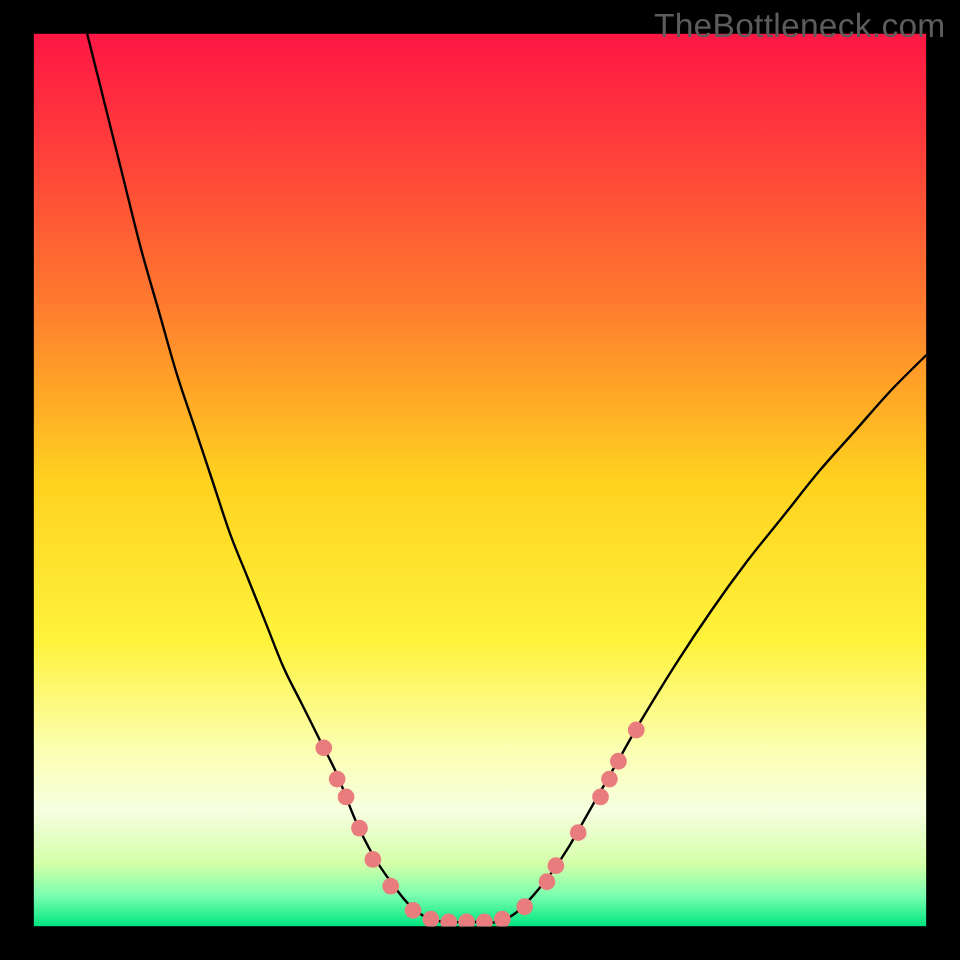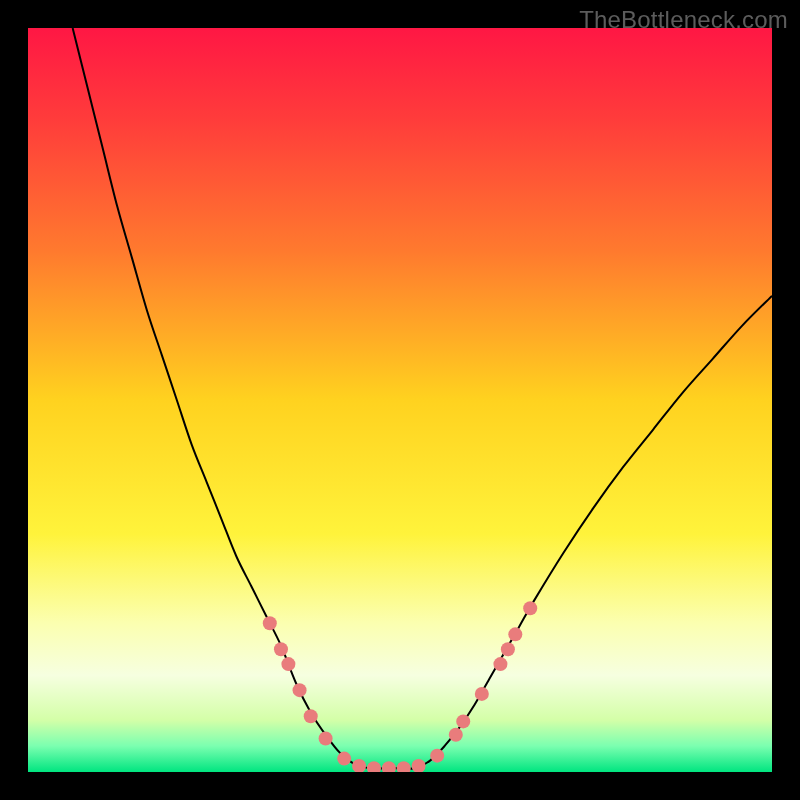--- a/index.html
+++ b/index.html
@@ -15,21 +15,21 @@
     left: 28px;
     top: 28px;
     width: 744px;
     height: 744px;
   }
   .watermark {
     position: absolute;
     top: 6px;
     right: 12px;
     font-family: Arial, Helvetica, sans-serif;
-    font-size: 24px;
+    font-size: 28px;
     color: #5c5c5c;
     font-weight: 500;
     letter-spacing: 0.2px;
   }
   svg { display: block; }
 </style>
 </head>
 <body>
 
 <div class="frame">

